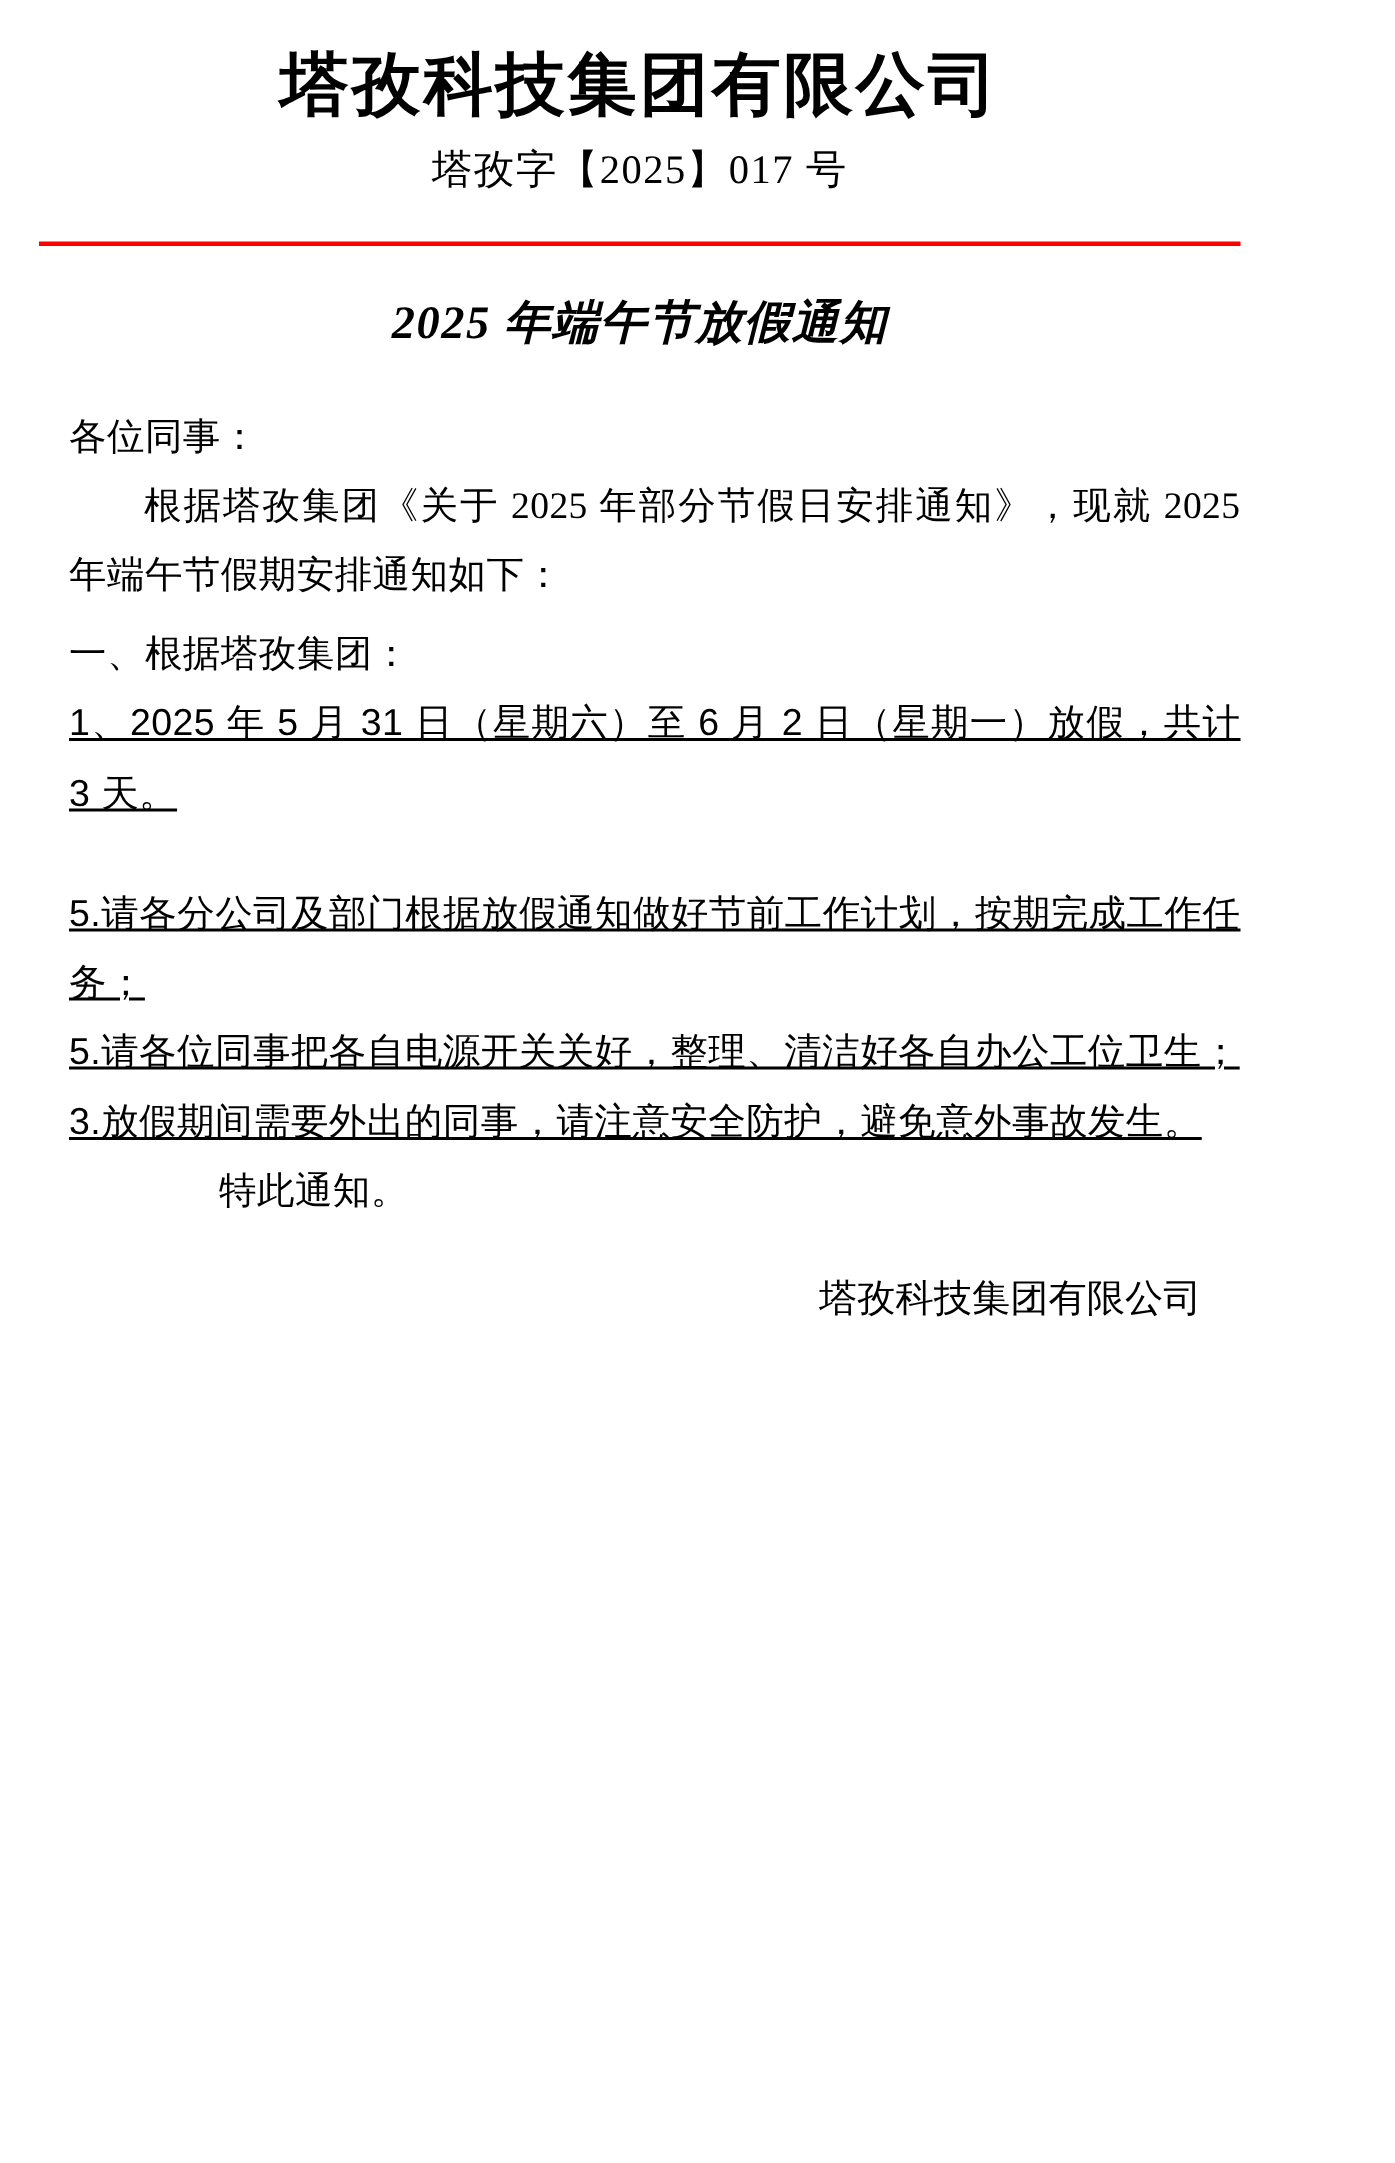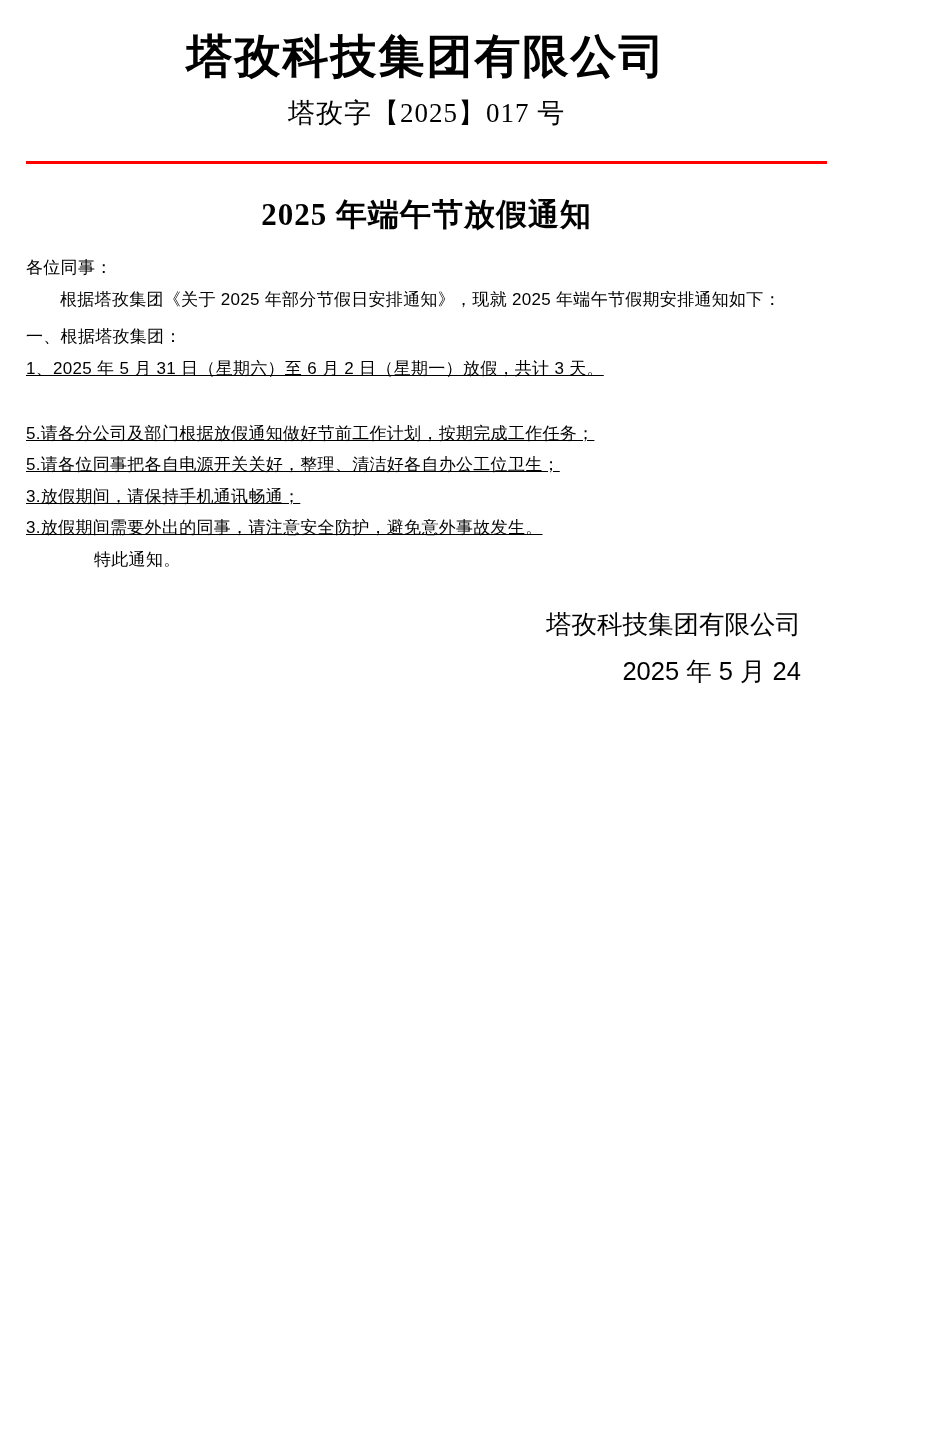--- a/index.html
+++ b/index.html
@@ -43,36 +43,39 @@
     border-top: 3px solid #ff0000;
     margin: 26px 0 0 0;
     width: 100%;
   }
   .doc-subject {
     font-family: "Liberation Serif", "DejaVu Serif", serif;
     font-weight: bold;
     font-size: 31px;
     text-align: center;
     letter-spacing: 1px;
-    margin: 30px 0 16px 0;
+    margin: 30px 0 32px 0;
+    font-style: italic;
   }
   .body-text {
-    font-size: 17px;
+    font-size: 25px;
     line-height: 1.85;
     letter-spacing: 0.3px;
+    margin-left: 20px;
   }
   .salutation {
     margin: 6px 0 0 0;
   }
   .para {
     margin: 0;
     text-align: justify;
   }
   .indent {
     text-indent: 2em;
+    font-family: Liberation Serif, serif;
   }
   .section-head {
     margin: 6px 0 0 0;
   }
   .item {
     margin: 0;
     text-decoration: underline;
   }
   .spacer {
     height: 34px;
@@ -114,24 +117,22 @@
 
     <p class="para section-head">一、根据塔孜集团：</p>
 
     <p class="para item">1、2025 年 5 月 31 日（星期六）至 6 月 2 日（星期一）放假，共计 3 天。</p>
 
     <div class="spacer"></div>
 
 
     <p class="para item">5.请各分公司及部门根据放假通知做好节前工作计划，按期完成工作任务；</p>
     <p class="para item">5.请各位同事把各自电源开关关好，整理、清洁好各自办公工位卫生；</p>
-    <p class="para item">3.放假期间，请保持手机通讯畅通；</p>
     <p class="para item">3.放假期间需要外出的同事，请注意安全防护，避免意外事故发生。</p>
 
     <p class="closing">特此通知。</p>
   </div>
 
   <div class="signature">
     <p class="sig-line">塔孜科技集团有限公司</p>
-    <p class="sig-line">2025 年 5 月 24</p>
   </div>
 
 </div>
 
 </body></html>

